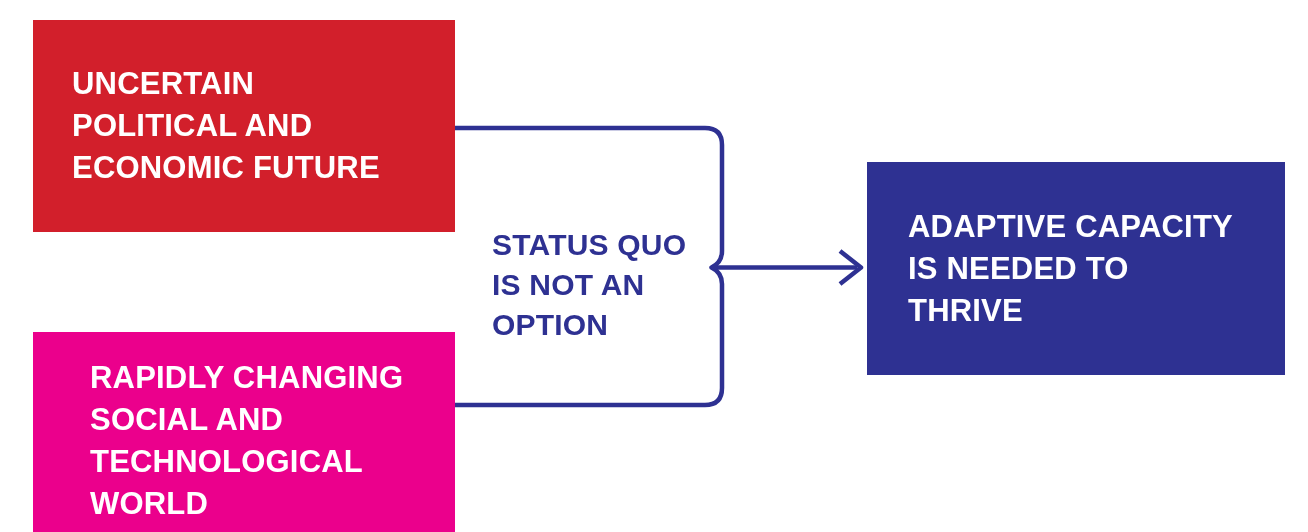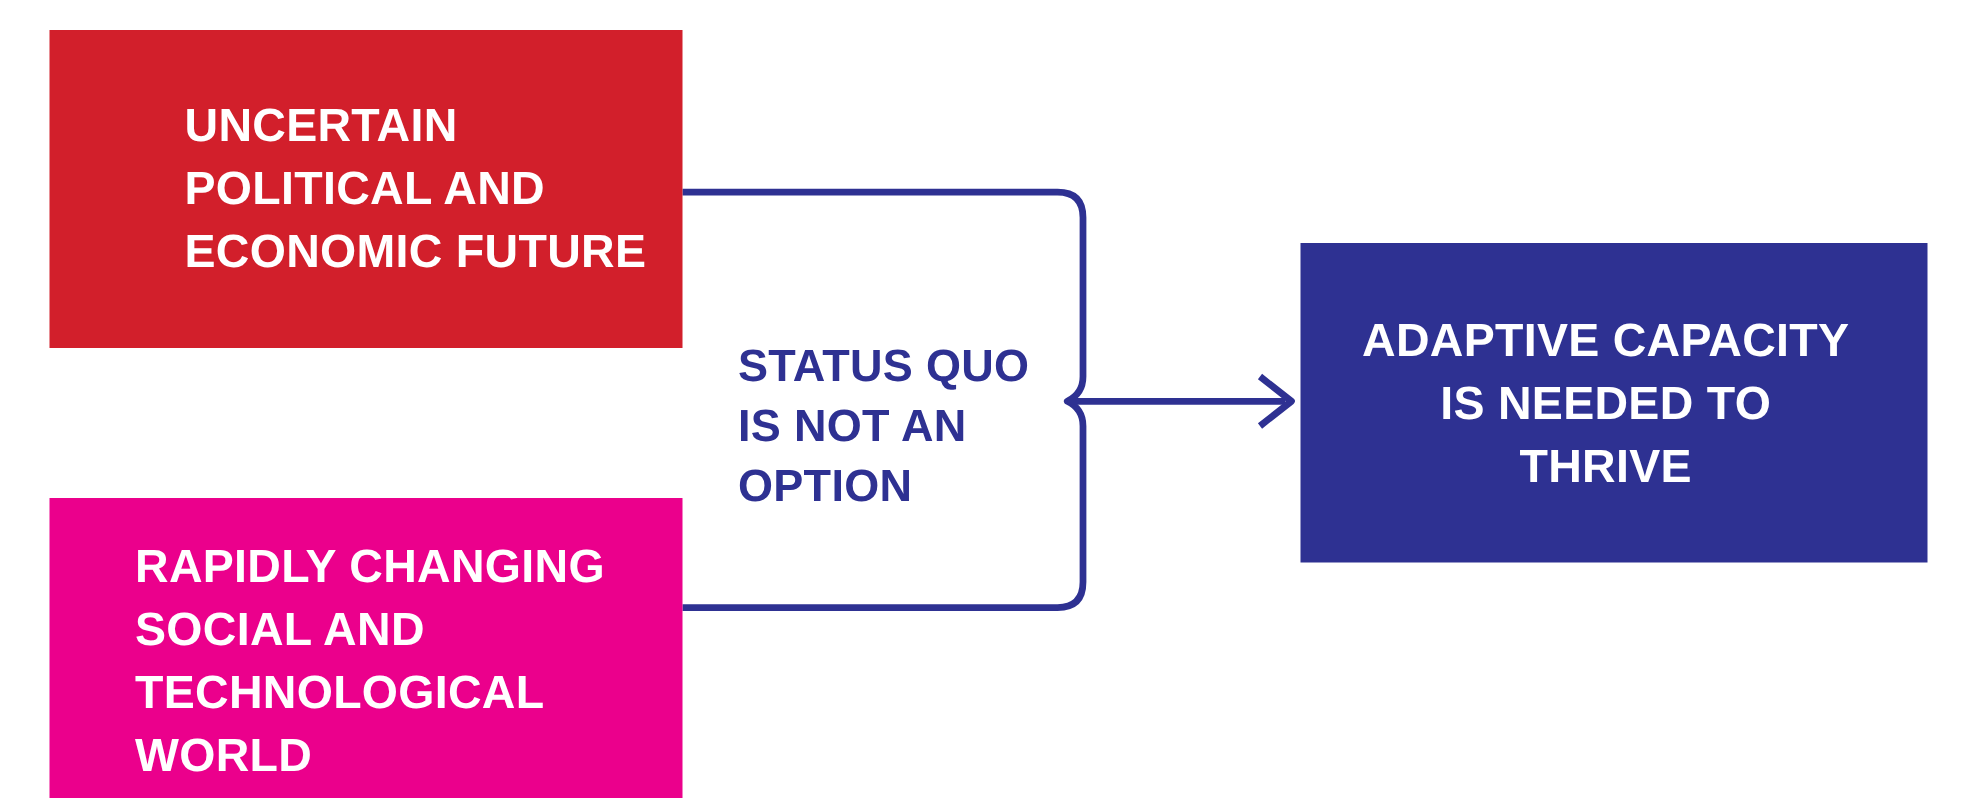--- a/index.html
+++ b/index.html
@@ -42,21 +42,21 @@
     white-space: pre-line;
   }
   .box .box-label {
     white-space: pre-line;
   }
   .box-red {
     left: 33px;
     top: 20px;
     width: 422px;
     height: 212px;
-    padding-left: 90px;
+    padding-left: 39px;
     padding-right: 24px;
     background: var(--red, #d21f2b);
   }
   .box-pink {
     left: 33px;
     top: 305px;
     width: 422px;
     height: 218px;
     padding-left: 57px;
     padding-right: 24px;
@@ -64,21 +64,20 @@
     margin-top: 27px;
   }
   .box-blue {
     left: 867px;
     top: 162px;
     width: 418px;
     height: 213px;
     padding-left: 41px;
     padding-right: 24px;
     background: var(--blue, #2e3192);
-    text-align: center;
   }
   .mid-label {
     position: absolute;
     left: 492px;
     top: 225px;
     width: 230px;
     color: var(--blue, #2e3192);
     font-weight: 700;
     font-size: 30px;
     line-height: 40px;

